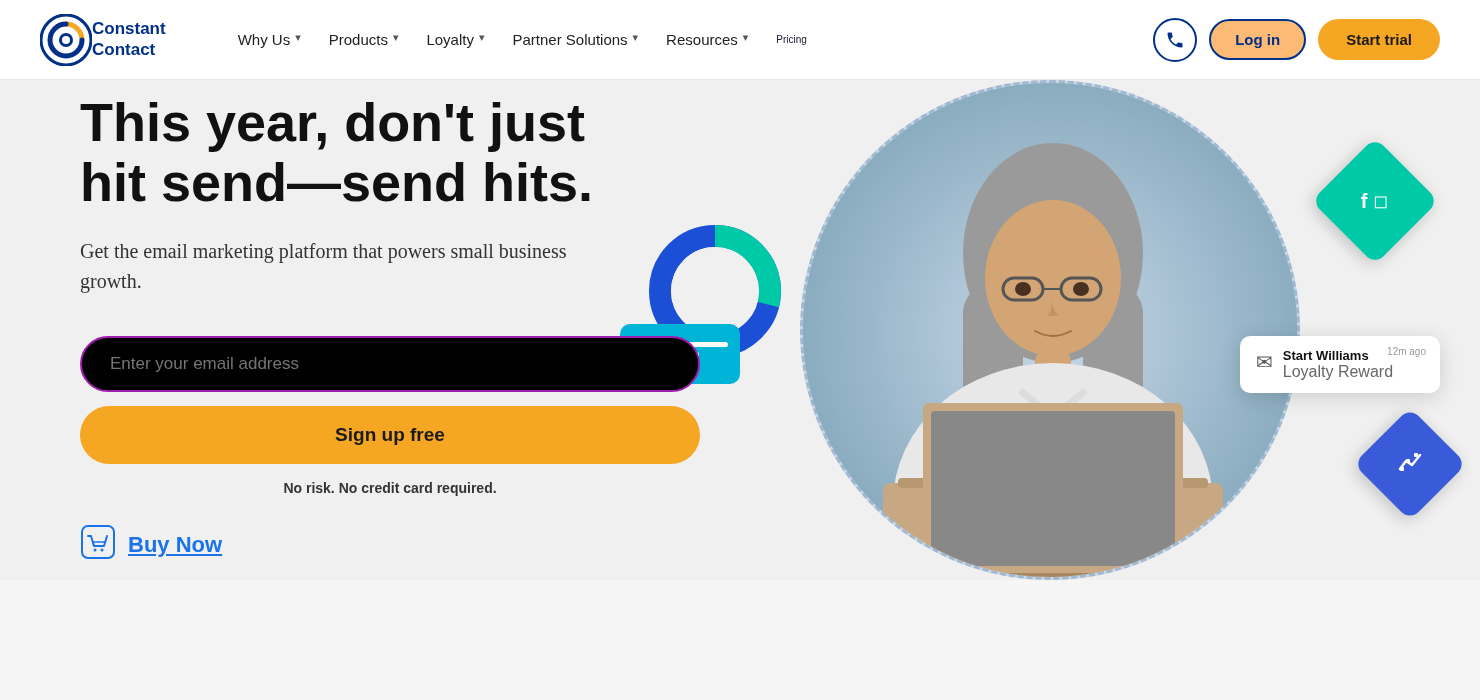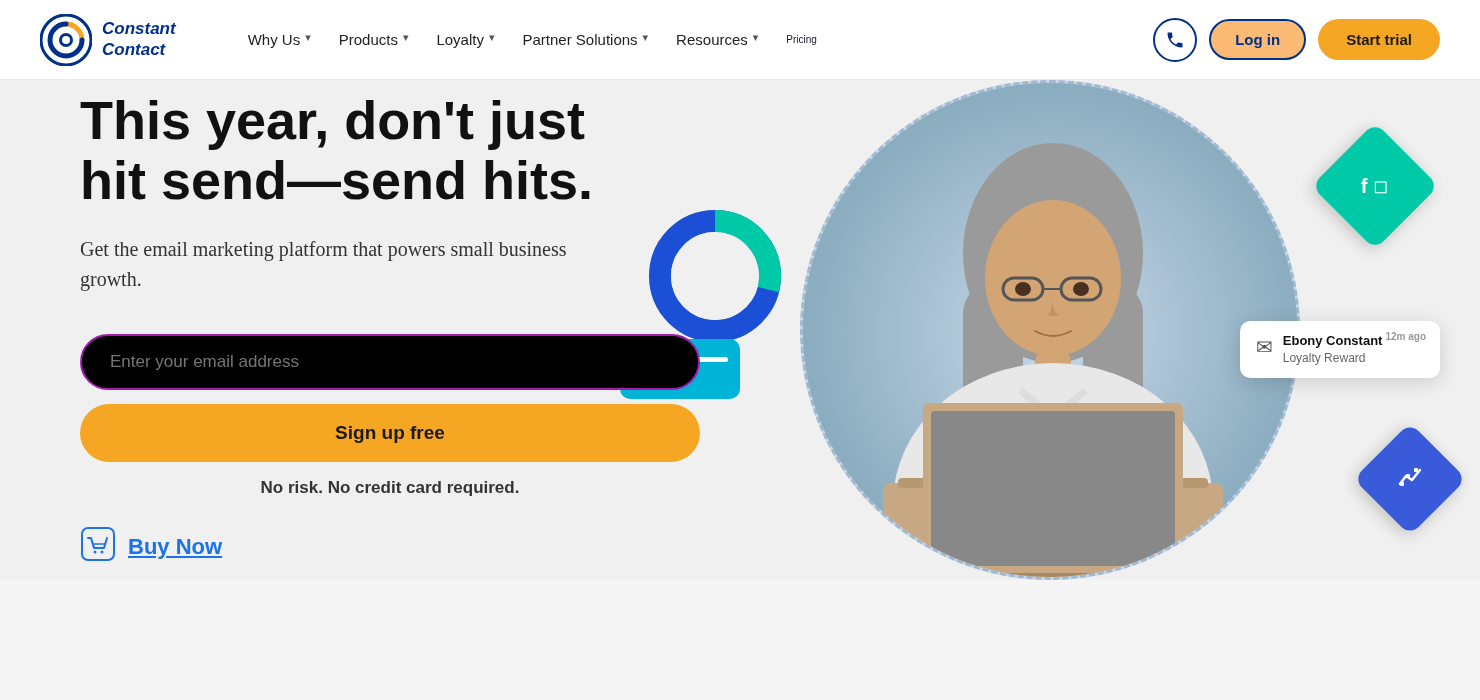--- a/index.html
+++ b/index.html
@@ -12,23 +12,21 @@
       display: flex;
       align-items: center;
       padding: 0 40px;
       border-bottom: 1px solid #e8e8e8;
       position: relative;
       z-index: 10;
     }
     .logo-area {
       display: flex;
       align-items: center;
-      gap: 10px;
       margin-right: 60px;
-      font-style: italic;
     }
     .logo-icon {
       width: 52px;
       height: 52px;
     }
     .logo-text {
       font-size: 17px;
       font-weight: 700;
       color: #003087;
       line-height: 1.2;
@@ -102,21 +100,21 @@
       cursor: pointer;
       white-space: nowrap;
     }
 
     
     .hero {
       background: #f0f0f0;
       height: 500px;
       display: flex;
       align-items: center;
-      padding: 1px 80px;
+      padding: 16px 80px;
       position: relative;
       overflow: hidden;
     }
     .hero-left {
       flex: 0 0 620px;
       z-index: 2;
     }
     .hero-title {
       font-size: 54px;
       font-weight: 900;
@@ -155,21 +153,21 @@
       border-radius: 50px;
       width: 620px;
       padding: 18px;
       font-size: 19px;
       font-weight: 700;
       color: #1a1a1a;
       cursor: pointer;
       margin-bottom: 16px;
     }
     .no-risk {
-      font-size: 17px;
+      font-size: 14px;
       font-weight: 700;
       color: #333;
       text-align: center;
       width: 620px;
       margin-bottom: 28px;
     }
     .buy-now-row {
       display: flex;
       align-items: center;
       gap: 12px;
@@ -260,30 +258,29 @@
       color: #555;
       margin-top: 2px;
     }
     .email-card-text strong {
       display: block;
       font-size: 13px;
       font-weight: 700;
       color: #111;
     }
     .email-card-text span {
-      font-size: 12px;
+      font-size: 16px;
       color: #666;
     }
     .email-card-time {
       font-size: 10px;
       color: #999;
       position: absolute;
       top: 10px;
       right: 14px;
-      font-weight: bold;
     }
     .float-chat {
       position: absolute;
       bottom: 180px;
       left: -80px;
       width: 120px;
       height: 60px;
       background: #00b4d8;
       border-radius: 10px;
       display: flex;
@@ -466,21 +463,21 @@
     <div class="float-social">
       <div class="float-social-inner">
         <span style="font-size:20px;font-weight:700;">f</span>
         <span style="font-size:18px;">◻</span>
       </div>
     </div>
 
     <div class="float-email-card">
       <div class="email-card-icon">✉</div>
       <div class="email-card-text">
-        <strong>Ebony Constant</strong>
+        <strong>Start Williams</strong>
         <span>Loyalty Reward</span>
       </div>
       <span class="email-card-time">12m ago</span>
     </div>
 
     <div class="float-chat">
       <div class="chat-line"></div>
       <div class="chat-line"></div>
       <div class="chat-line"></div>
     </div>

